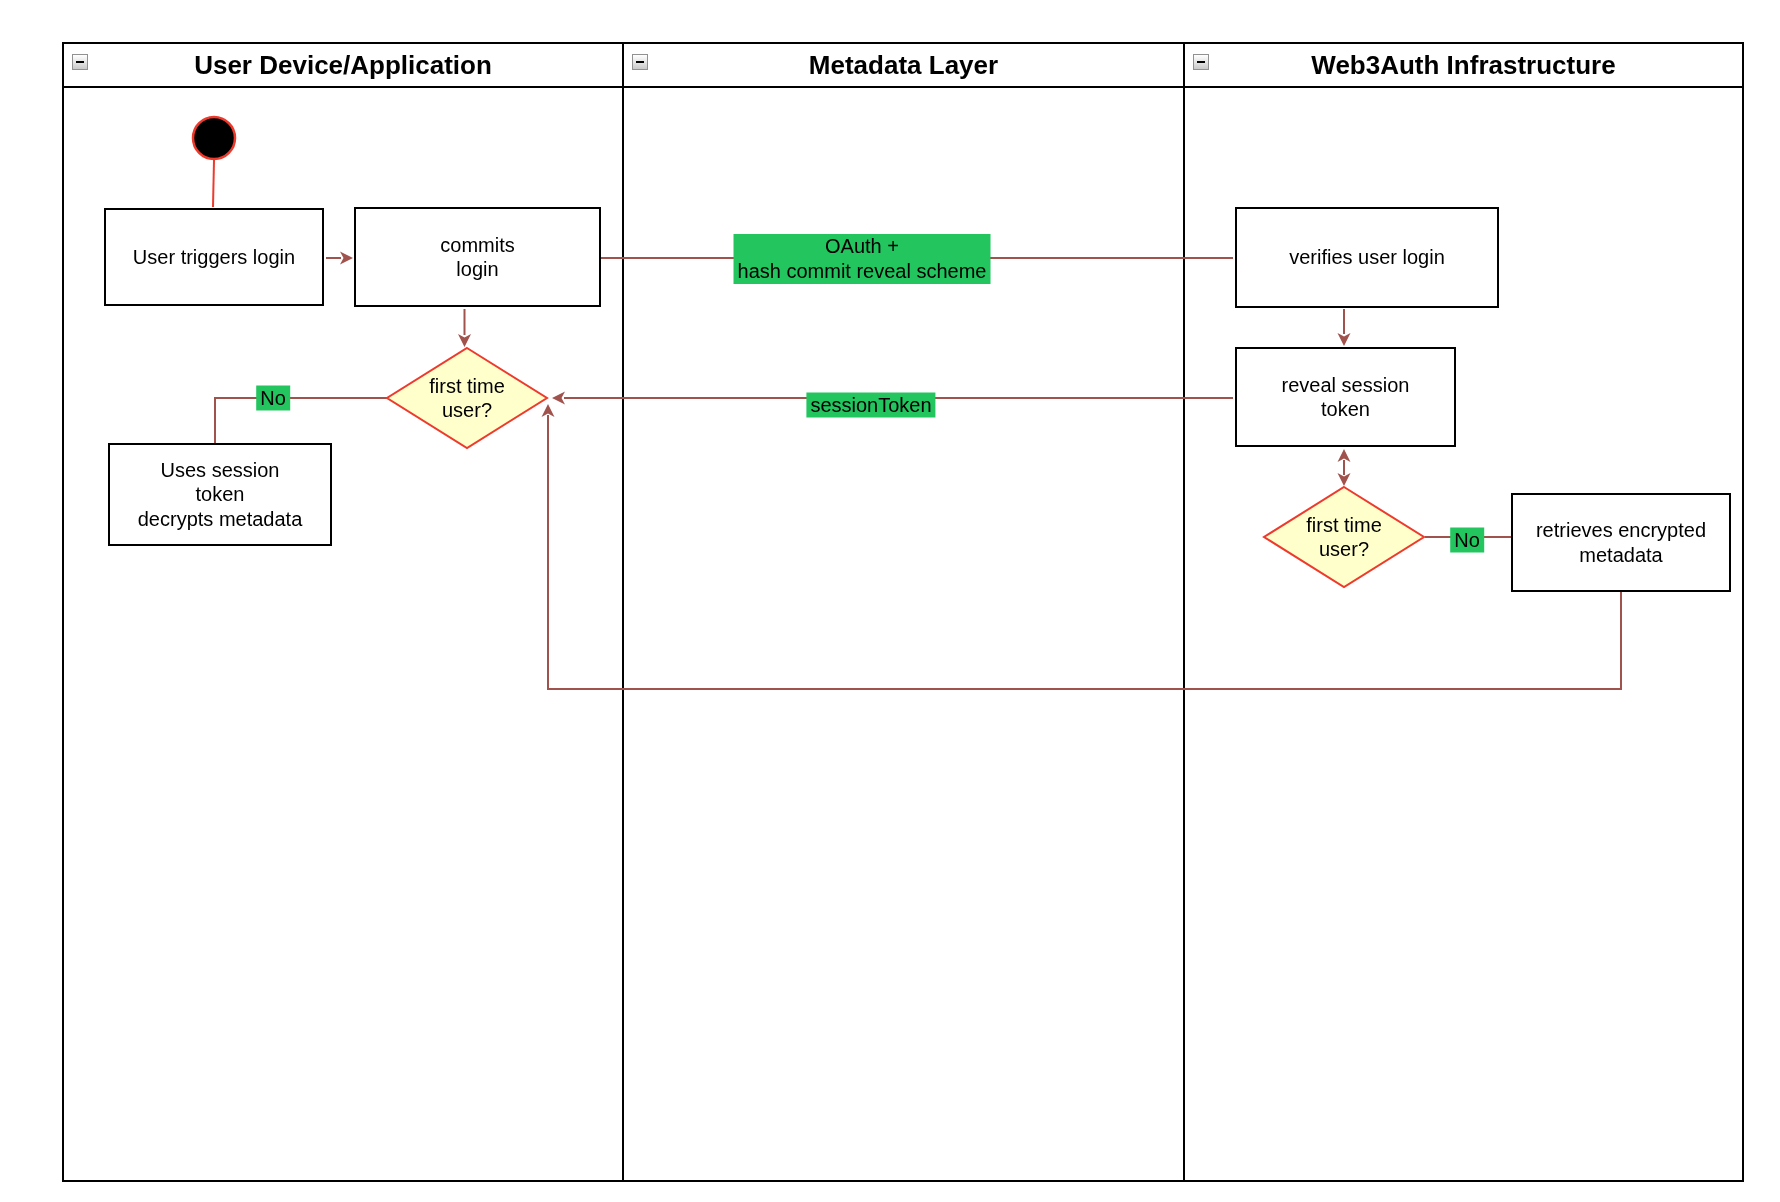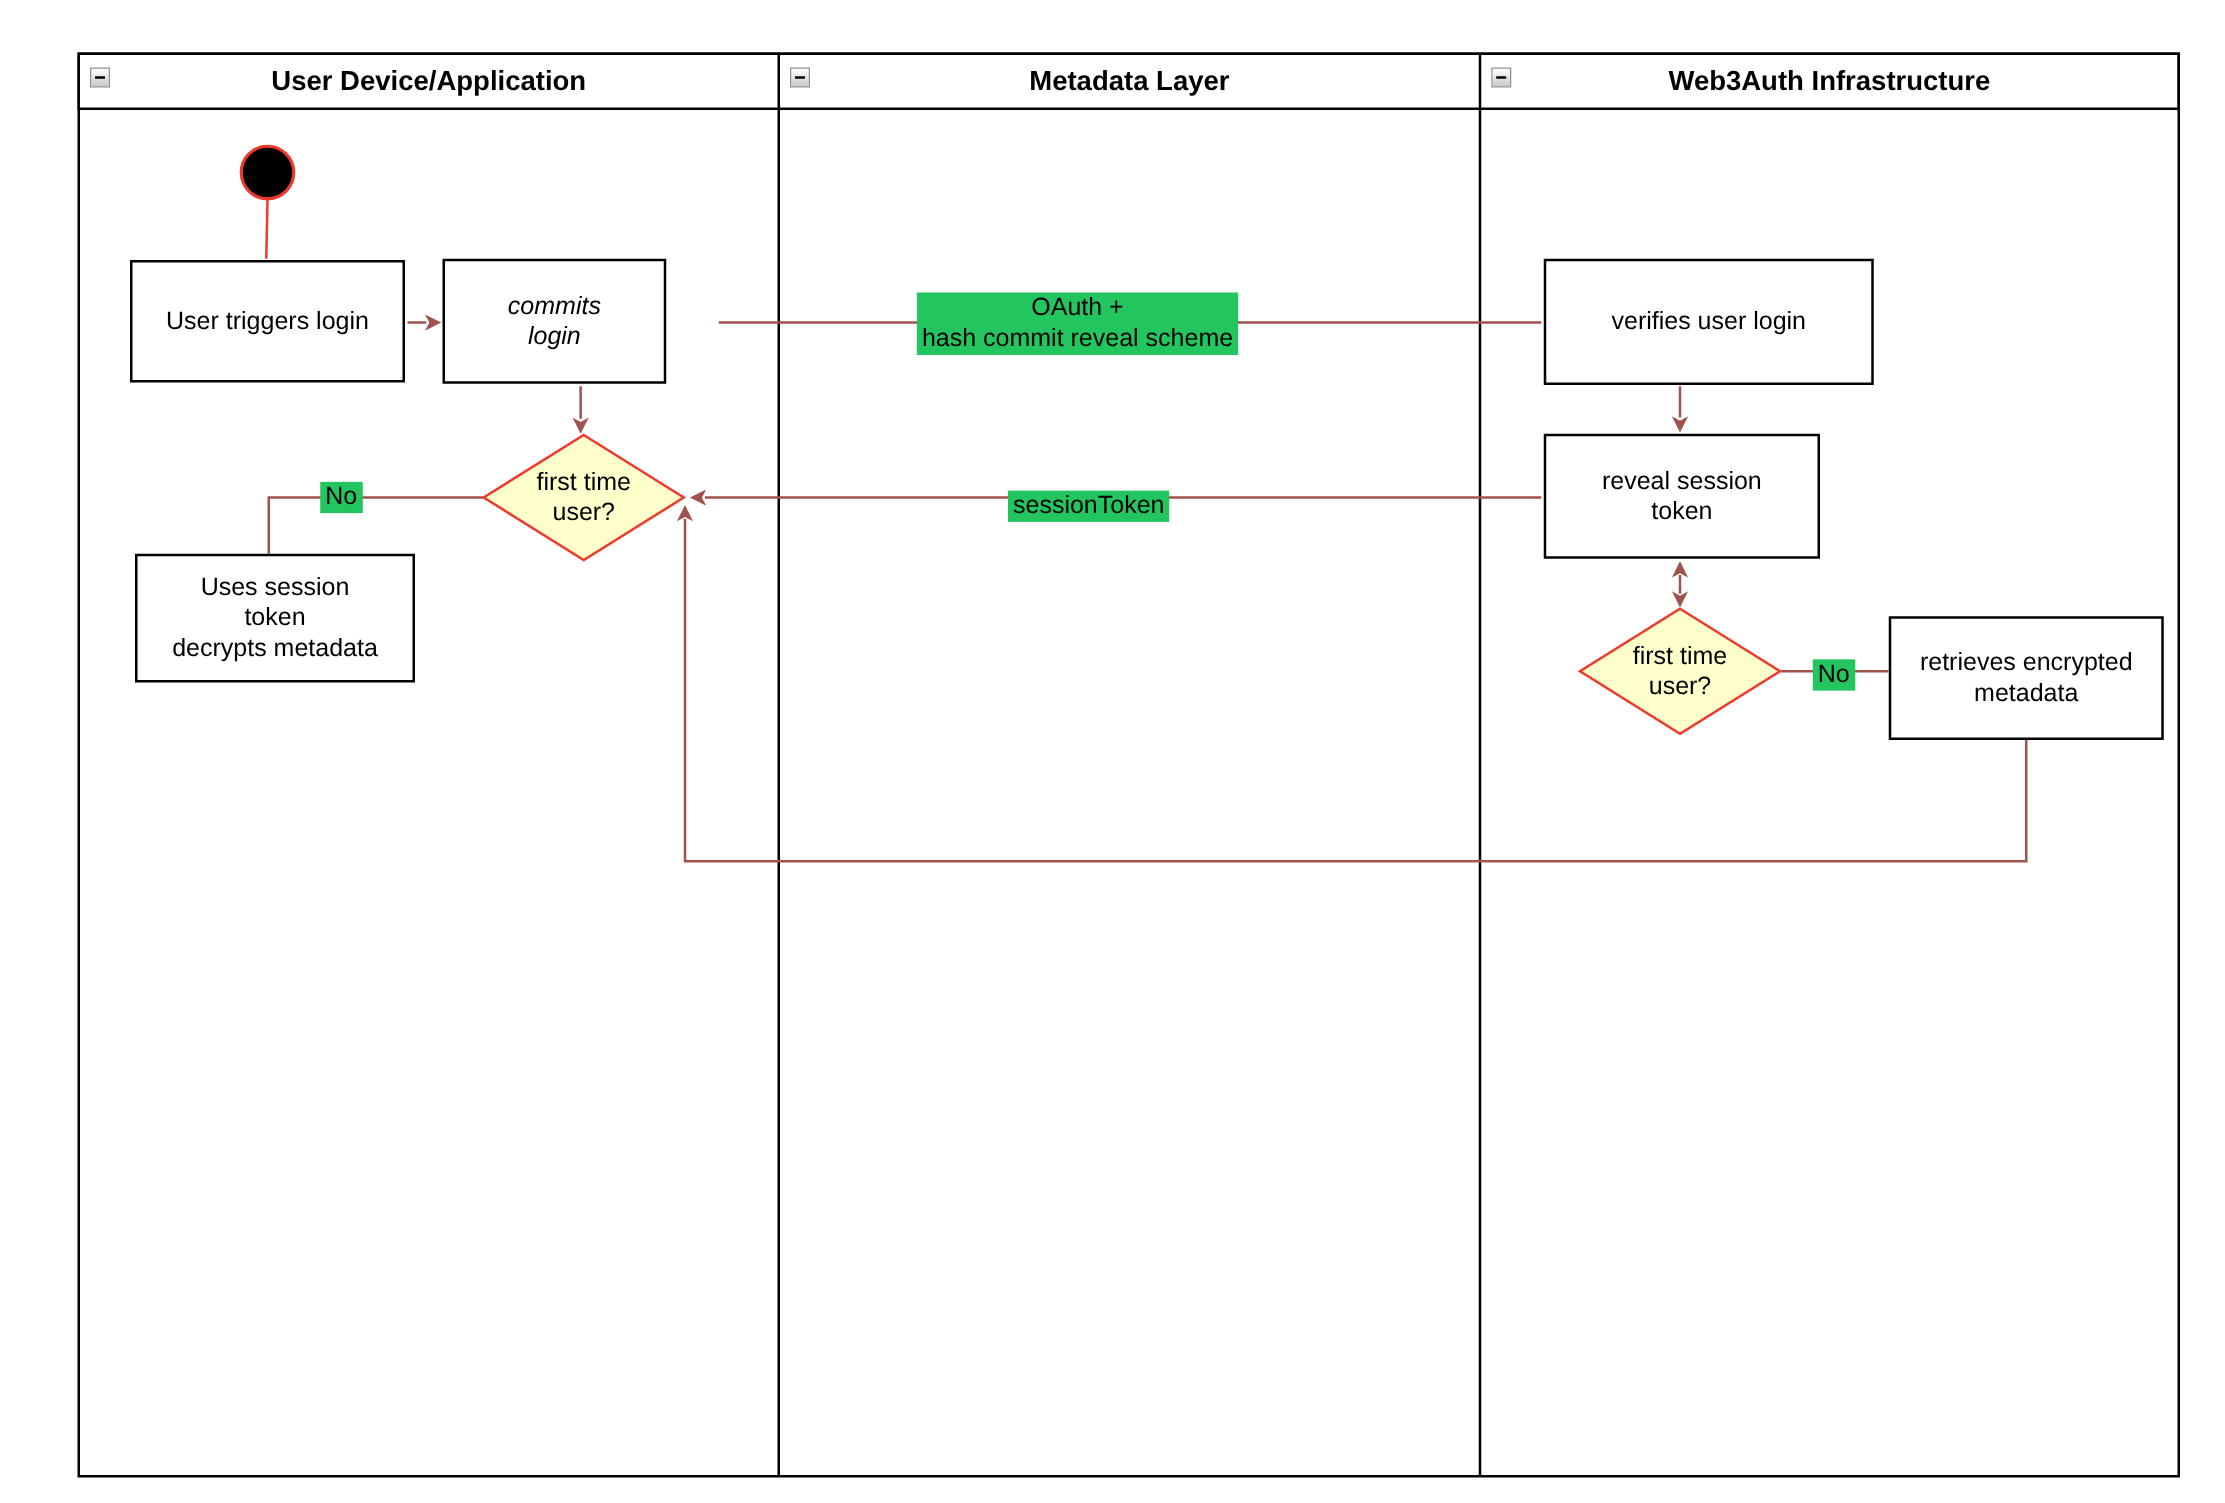--- a/index.html
+++ b/index.html
@@ -18,21 +18,21 @@
   .header-band{
     position:absolute;left:62px;top:42px;width:1682px;height:46px;
     border:2px solid #000;box-sizing:border-box;
   }
   .lane-divider{
     position:absolute;top:43px;width:2px;height:1138px;background:#000;
   }
   .lane-title-cell{
     position:absolute;top:44px;height:42px;
     display:flex;align-items:center;justify-content:center;
-    font-size:22px;font-weight:bold;
+    font-size:26px;font-weight:bold;
   }
   .collapse-btn{
     position:absolute;top:54px;width:16px;height:16px;box-sizing:border-box;
     border:1px solid #919191;
     background:linear-gradient(180deg,#ffffff 0%,#e3e3e3 55%,#c9c9c9 100%);
     display:flex;align-items:center;justify-content:center;
     cursor:pointer;
   }
   .collapse-btn .minus-bar{width:8px;height:2px;background:#000;}
   svg.wires{position:absolute;left:0;top:0;pointer-events:none;}
@@ -104,21 +104,21 @@
     <path d="M1621 592 V689 H548 V415" stroke="#a0524d" stroke-width="2" fill="none"></path>
     <polygon points="548,404 541.5,417 548,413.5 554.5,417" fill="#a0524d"></polygon>
 
     <path d="M387 398 H215 V443" stroke="#a0524d" stroke-width="2" fill="none"></path>
 
     <polygon points="467,348 547,398 467,448 387,398" fill="#ffffcc" stroke="#ee3a2c" stroke-width="2"></polygon>
     <polygon points="1344,487 1424,537 1344,587 1264,537" fill="#ffffcc" stroke="#ee3a2c" stroke-width="2"></polygon>
   </svg>
 
   <div class="node" style="left:104px;top:208px;width:220px;height:98px;">User triggers login</div>
-  <div class="node" style="left:354px;top:207px;width:179px;height:100px;font-style:italic;">commits
+  <div class="node" style="left:354px;top:207px;width:247px;height:100px;">commits
 login</div>
   <div class="node" style="left:108px;top:443px;width:224px;height:103px;">Uses session
 token
 decrypts metadata</div>
   <div class="node" style="left:1235px;top:207px;width:264px;height:101px;">verifies user login</div>
   <div class="node" style="left:1235px;top:347px;width:221px;height:100px;">reveal session
 token</div>
   <div class="node" style="left:1511px;top:493px;width:220px;height:99px;">retrieves encrypted
 metadata</div>
 

